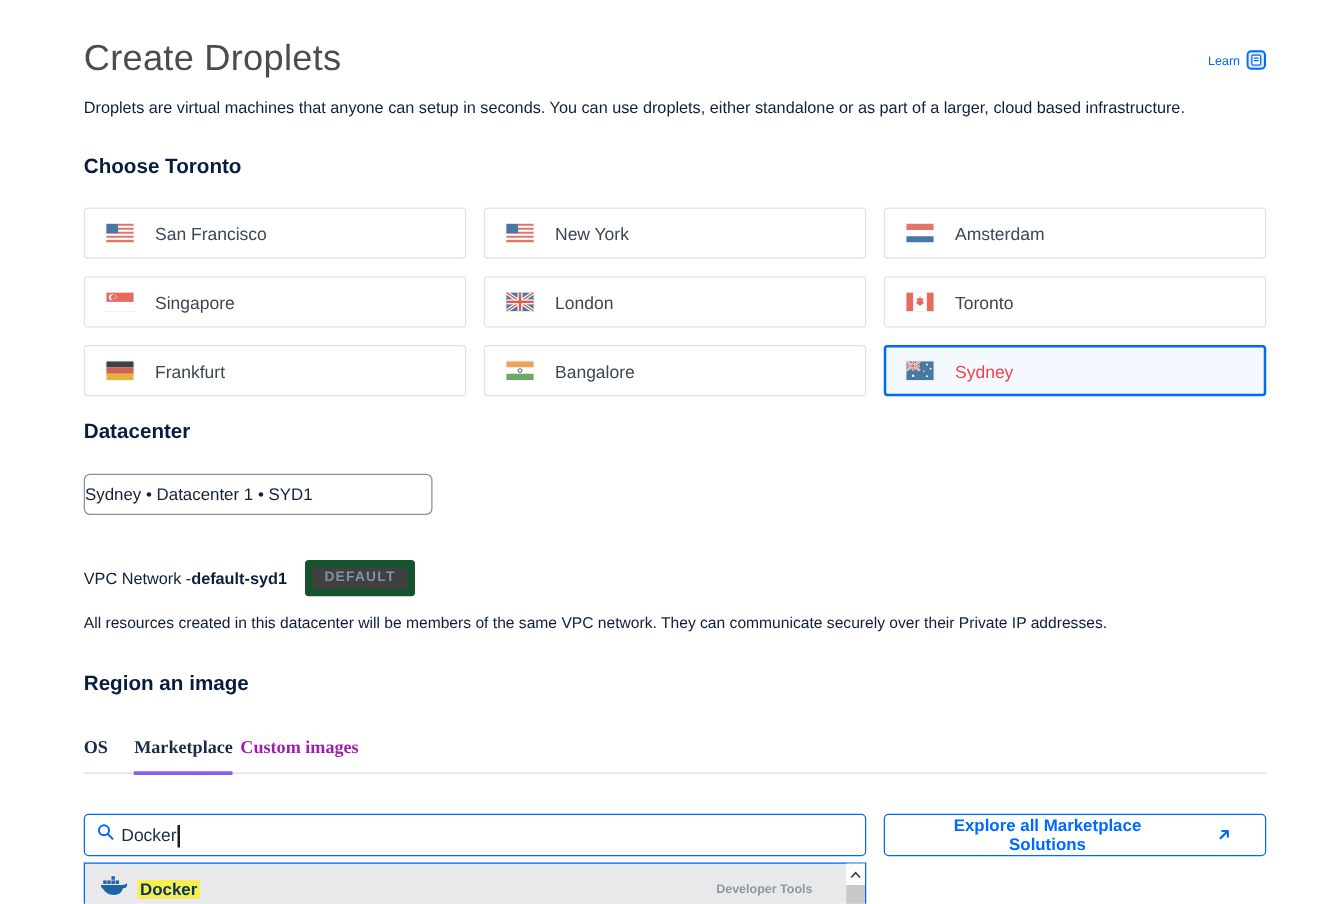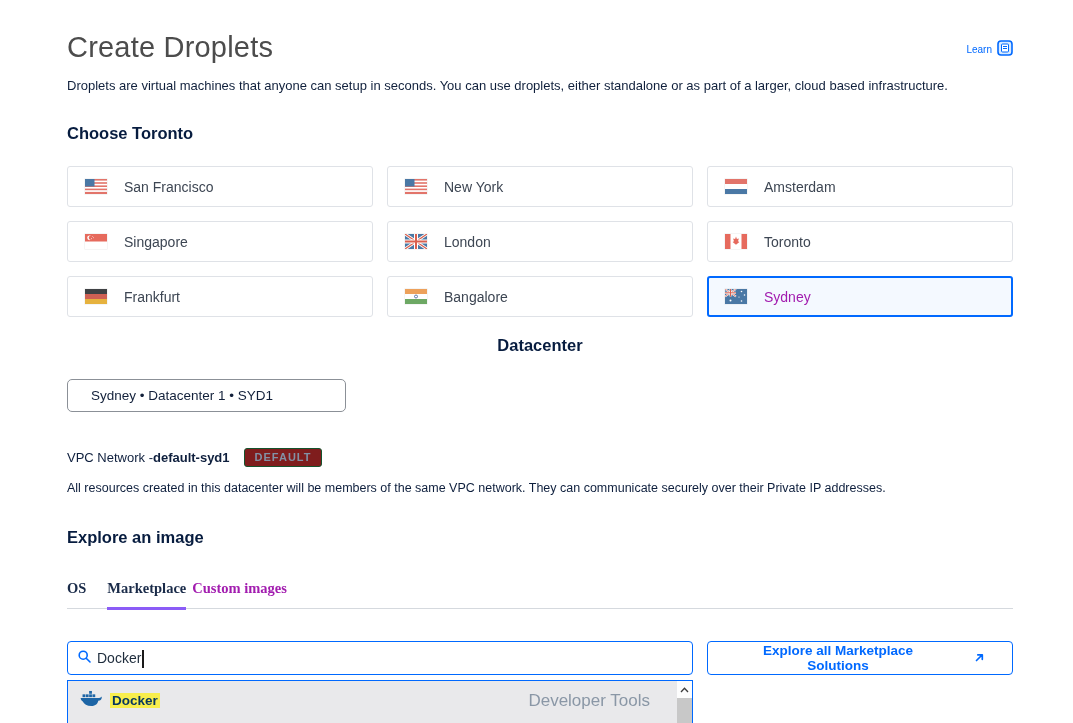--- a/index.html
+++ b/index.html
@@ -16,31 +16,31 @@
 
   h2.section-heading { font-size:16.5px; font-weight:700; color:#071c3f; }
   .region-heading { margin-top:31px; }
 
   .region-grid { margin-top:23px; display:grid; grid-template-columns:repeat(3,306px); gap:14px; }
   .region-card { height:41px; background:#fff; border:1px solid #dfe2e7; border-radius:3px;
     display:flex; align-items:center; padding-left:17px; cursor:pointer; }
   .region-card .flag { width:22px; height:15px; flex:0 0 22px; box-shadow:0 0 0 .5px rgba(0,0,0,.08); }
   .region-card .region-label { margin-left:17px; font-size:14px; color:#3d4653; }
   .region-card.selected { border:2px solid #0069ff; background:#f4f9ff; padding-left:16px; }
-  .region-card.selected .region-label { color:#a21caf; }
-
-  .dc-heading { margin-top:19px;text-align:center; }
+  .region-card.selected .region-label { color:#ef4444; }
+
+  .dc-heading { margin-top:19px; }
   .dc-select { margin-top:24px; width:279px; height:33px; border:1px solid #8b9097; border-radius:5px;
-    background:#fff; display:flex; align-items:center; padding-left:23px; font-size:13.5px;
+    background:#fff; display:flex; align-items:center; padding-left:0; font-size:13.5px;
     color:#12203a; cursor:pointer; }
 
   .vpc-row { margin-top:36px; font-size:13px; color:#0e1f3d; display:flex; align-items:center; }
   .vpc-name { font-weight:700; }
-  .vpc-badge { margin-left:14px; border:1px solid #14532d; border-radius:3px; padding:2px 10px 3px;
-    font-size:11px; font-weight:700; letter-spacing:1px; color:#8291a5; background:#7f1d1d; }
+  .vpc-badge { margin-left:14px; border:6px solid #14532d; border-radius:3px; padding:2px 10px 3px;
+    font-size:11px; font-weight:700; letter-spacing:1px; color:#8291a5; background:#404040; }
   .vpc-desc { margin-top:14px; font-size:12.5px; color:#0e1f3d; }
 
   .image-heading { margin-top:33px; }
   .tabs { margin-top:33px; display:flex; border-bottom:1px solid #d5d9de; font-size:14.5px; font-weight:700;font-family:Liberation Serif, serif; }
   .tab { padding-bottom:10px; cursor:pointer; color:#1a2b49; }
   .tab-os { margin-right:21px; }
   .tab-marketplace { margin-right:6px; border-bottom:3px solid #8b5cf6; margin-bottom:-2px; }
   .tab-custom { color:#a21caf; }
 
   .search-row { margin-top:32px; display:flex; gap:14px; }
@@ -55,21 +55,21 @@
     color:#0069ff; font-weight:700; font-size:13.5px; display:flex; align-items:center;
     justify-content:space-between; padding:0 27px 0 38px; cursor:pointer;
     font-family:"Liberation Sans",sans-serif;gap:44px; }
 
   .dropdown { position:relative; margin-top:5px; width:626px; height:140px; border:1px solid #0069ff;
     background:#e9e9eb; }
   .result-row { padding:9px 42px 0 12px; cursor:pointer; }
   .result-line1 { display:flex; align-items:center; }
   .result-icon { flex:0 0 22px; margin-right:8px; }
   .result-name { font-size:13.5px; font-weight:700; color:#06365f; background:#f8ee4d; padding:0 2px; }
-  .result-category { margin-left:auto; font-size:17px; color:#8a97a6; }
+  .result-category { margin-left:auto; font-size:10px; color:#8a97a6;font-weight:bold; }
 
   .scrollbar { position:absolute; top:0; right:0; width:15px; height:100%; background:#f1f1f1; }
   .scroll-up-btn { height:17px; background:#fdfdfd; display:flex; align-items:center; justify-content:center;
     cursor:pointer; }
   .scroll-up-btn svg { display:block; }
   .scroll-thumb { background:#c8c8c8; height:calc(100% - 17px); cursor:pointer; }
 </style>
 </head>
 <body>
 
@@ -218,21 +218,21 @@
     <span>Sydney • Datacenter 1 • SYD1</span>
   </div>
 
   <div class="vpc-row">
     <span>VPC Network - </span>
     <span class="vpc-name">default-syd1</span>
     <span class="vpc-badge">DEFAULT</span>
   </div>
   <div class="vpc-desc">All resources created in this datacenter will be members of the same VPC network. They can communicate securely over their Private IP addresses.</div>
 
-  <h2 class="section-heading image-heading">Explore an image</h2>
+  <h2 class="section-heading image-heading">Region an image</h2>
 
   <div class="tabs">
     <span class="tab tab-os">OS</span>
     <span class="tab tab-marketplace">Marketplace</span>
     <span class="tab tab-custom">Custom images</span>
   </div>
 
   <div class="search-row">
     <div class="search-box">
       <span>

